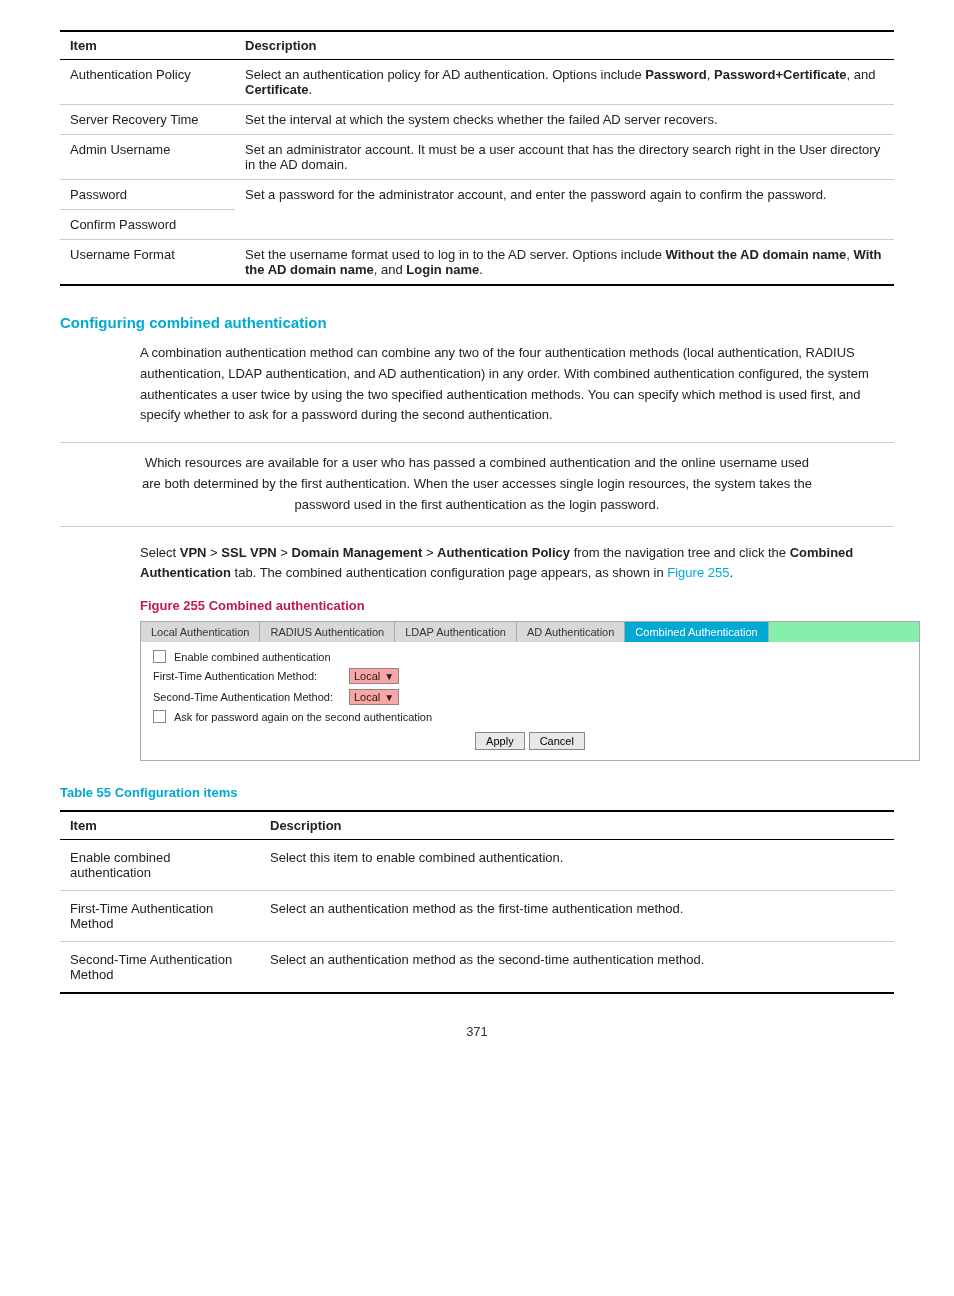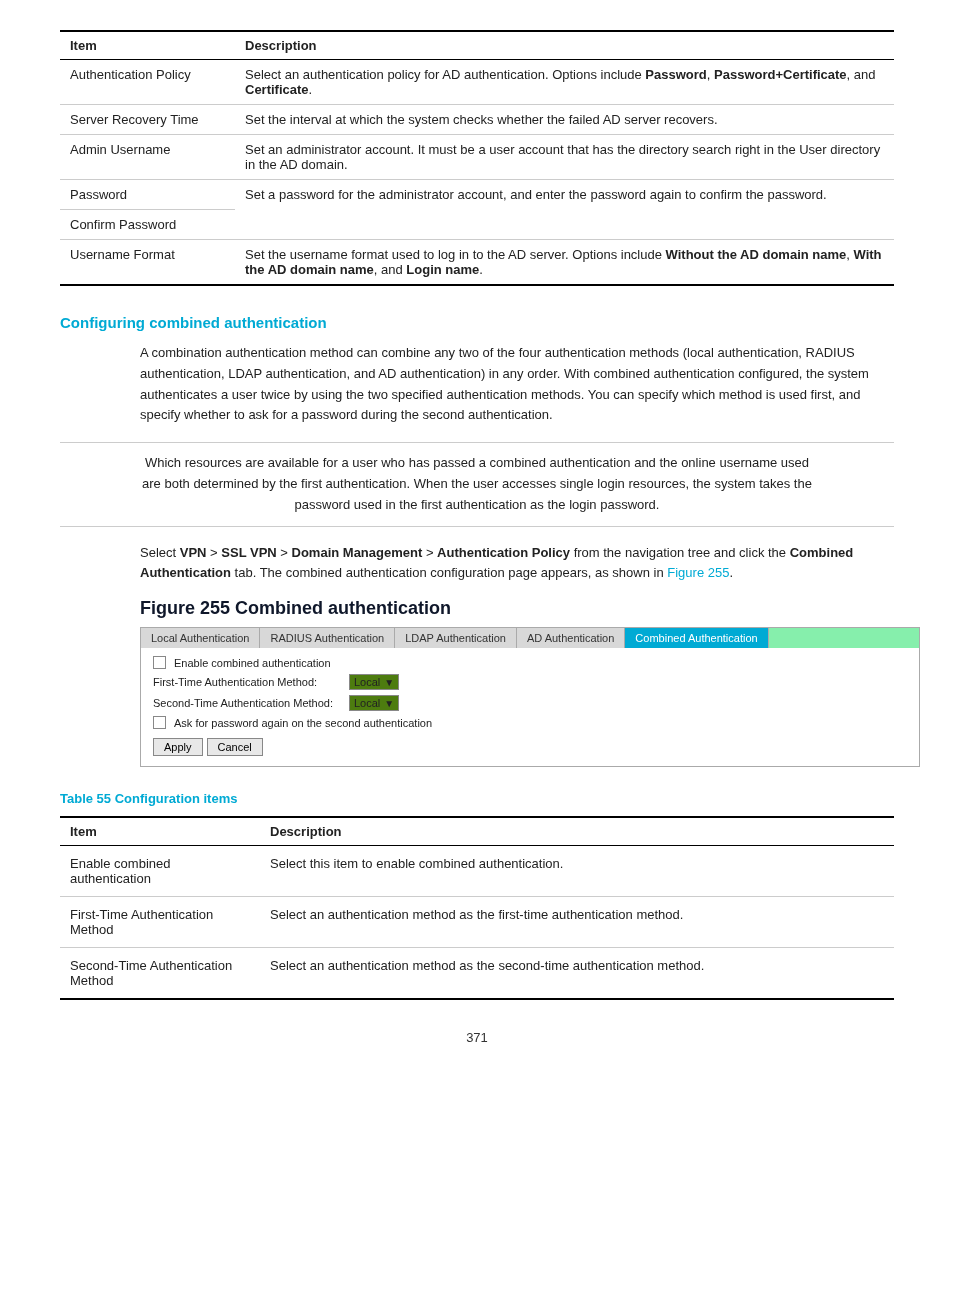--- a/index.html
+++ b/index.html
@@ -82,23 +82,23 @@
       font-size: 13px;
       line-height: 1.6;
       margin-bottom: 14px;
       padding-left: 80px;
     }
     .nav-text b { font-weight: bold; }
     .nav-text a, .fig-link { color: #00aad4; text-decoration: none; }
 
     
     .figure-caption {
-      color: #0f172a;
-      font-weight: bold;
-      font-size: 18px;
+      color: #be185d;
+      font-weight: bold;
+      font-size: 13px;
       margin-bottom: 8px;
       padding-left: 80px;
     }
 
     
     .mock-ui {
       margin-left: 80px;
       margin-right: 0;
       border: 1px solid #aaa;
       background: #f0f0f0;
@@ -142,32 +142,32 @@
     }
     .mock-label {
       width: 190px;
       text-align: left;
       margin-right: 6px;
       font-size: 11px;
     }
     .mock-select {
       font-size: 11px;
       border: 1px solid #888;
-      background: #4d7c0f;
+      background: #fca5a5;
       padding: 1px 4px;
       display: flex;
       align-items: center;
     }
     .mock-select-arrow {
       margin-left: 4px;
       font-size: 10px;
     }
     .mock-buttons {
       display: flex;
-      justify-content: flex-start;
+      justify-content: center;
       gap: 4px;
       padding: 4px 0 6px 0;
     }
     .mock-btn {
       font-size: 11px;
       padding: 2px 10px;
       border: 1px solid #888;
       background: #e8e8e8;
       cursor: pointer;
     }

